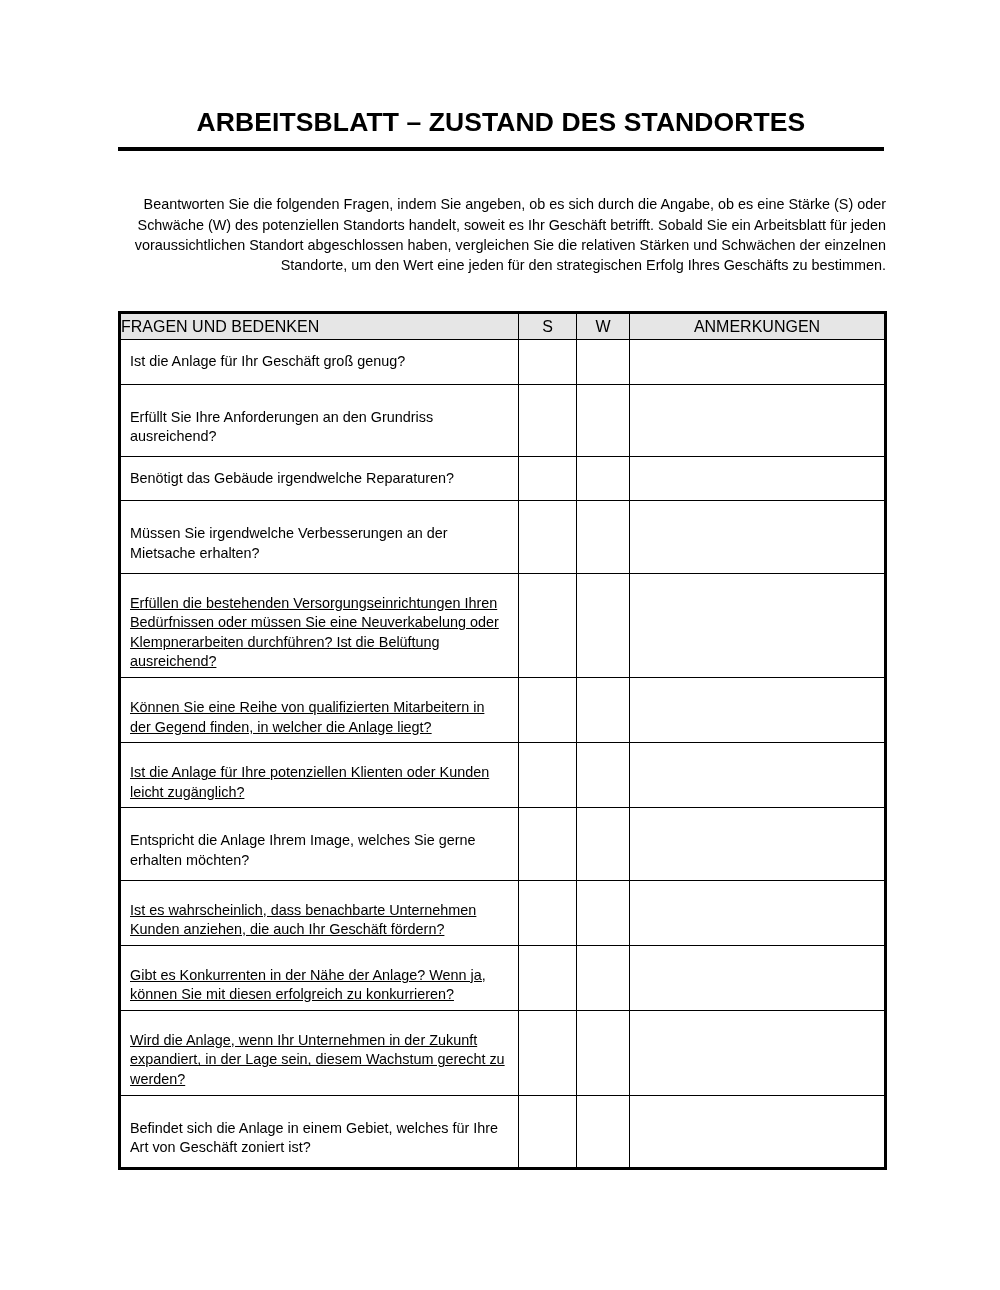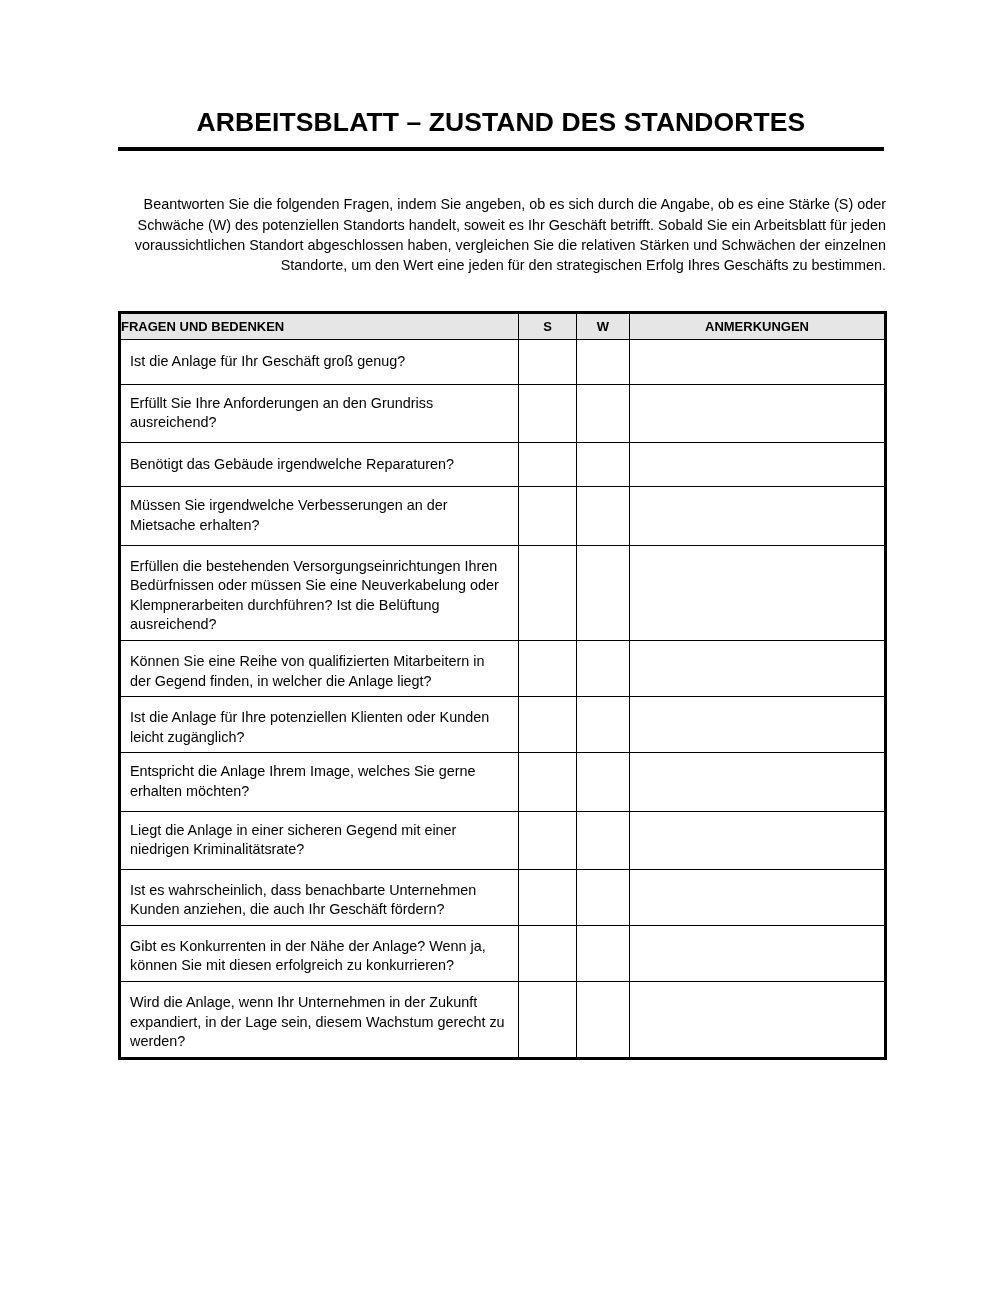--- a/index.html
+++ b/index.html
@@ -74,41 +74,41 @@
   .sheet-table th,
   .sheet-table td {
     border: 1px solid #000000;
     padding: 0;
     vertical-align: top;
   }
 
   thead th {
     background: #e6e6e6;
     border-bottom: 3px solid #000000;
-    font-size: 13px;
-    font-weight: bold;
+    font-size: 16px;
+    font-weight: normal;
     height: 25px;
     line-height: 25px;
     padding: 0 0 0 8px;
     text-align: left;
     white-space: nowrap;
   }
   thead th.center {
     text-align: center;
     padding: 0;
   }
 
   tbody td.q-cell {
     font-size: 14.4px;
     line-height: 19.6px;
     padding: 7px 10px 7px 9px;
   }
   tbody td.q-cell.pad-lg { padding-top: 12px; padding-bottom: 12px; margin-top: 24px; }
-  tbody td.q-cell.pad-md { padding-top: 9px;  padding-bottom: 9px; }
-  tbody td.q-cell.pad-sm { padding-top: 11px;  padding-bottom: 5px; }
+  tbody td.q-cell.pad-md { padding-top: 23px;  padding-bottom: 9px; }
+  tbody td.q-cell.pad-sm { padding-top: 20px;  padding-bottom: 5px; text-decoration: underline; }
 
   tbody td.mark-cell,
   tbody td.notes-cell { background: #ffffff; }
 </style>
 </head>
 <body>
 
 <div class="page">
 
   <div class="title-block">
@@ -176,39 +176,39 @@
           <td class="mark-cell"></td>
           <td class="notes-cell"></td>
         </tr>
         <tr>
           <td class="q-cell pad-md">Entspricht die Anlage Ihrem Image, welches Sie gerne erhalten möchten?</td>
           <td class="mark-cell"></td>
           <td class="mark-cell"></td>
           <td class="notes-cell"></td>
         </tr>
         <tr>
-          <td class="q-cell pad-md">Liegt die Anlage in einer sicheren Gegend mit einer niedrigen Kriminalitätsrate?</td>
-          <td class="mark-cell"></td>
-          <td class="mark-cell"></td>
-          <td class="notes-cell"></td>
-        </tr>
-        <tr>
           <td class="q-cell pad-sm">Ist es wahrscheinlich, dass benachbarte Unternehmen Kunden anziehen, die auch Ihr Geschäft fördern?</td>
           <td class="mark-cell"></td>
           <td class="mark-cell"></td>
           <td class="notes-cell"></td>
         </tr>
         <tr>
           <td class="q-cell pad-sm">Gibt es Konkurrenten in der Nähe der Anlage? Wenn ja, können Sie mit diesen erfolgreich zu konkurrieren?</td>
           <td class="mark-cell"></td>
           <td class="mark-cell"></td>
           <td class="notes-cell"></td>
         </tr>
         <tr>
           <td class="q-cell pad-sm">Wird die Anlage, wenn Ihr Unternehmen in der Zukunft expandiert, in der Lage sein, diesem Wachstum gerecht zu werden?</td>
+          <td class="mark-cell"></td>
+          <td class="mark-cell"></td>
+          <td class="notes-cell"></td>
+        </tr>
+        <tr>
+          <td class="q-cell pad-md">Befindet sich die Anlage in einem Gebiet, welches für Ihre Art von Geschäft zoniert ist?</td>
           <td class="mark-cell"></td>
           <td class="mark-cell"></td>
           <td class="notes-cell"></td>
         </tr>
       </tbody>
   </table>
 
 </div>
 
 </body></html>

